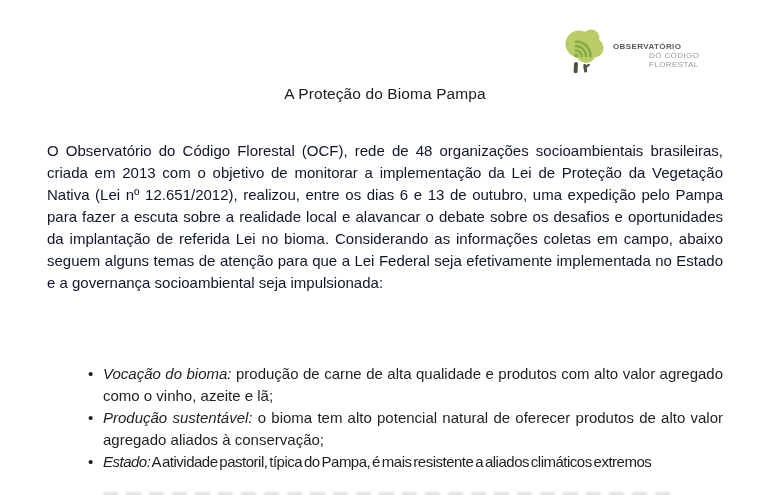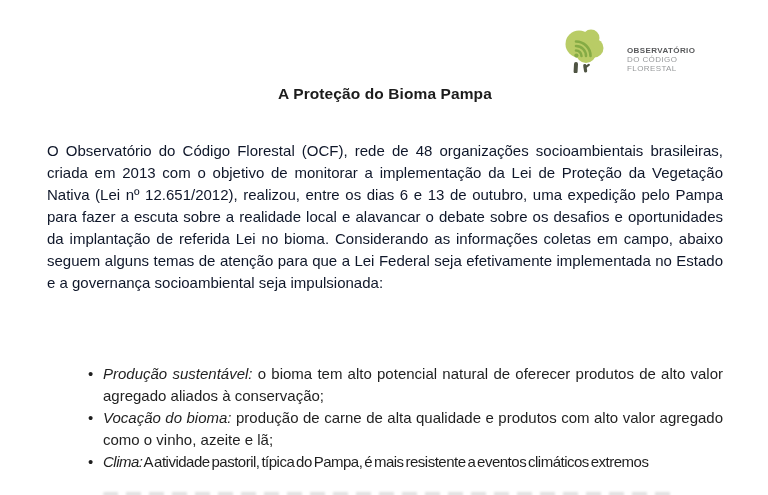--- a/index.html
+++ b/index.html
@@ -15,50 +15,51 @@
     font-family: "Liberation Sans", sans-serif;
     color: #212121;
     overflow: hidden;
   }
   
   .logo {
     position: absolute;
     top: 26px;
     left: 563px;
     display: flex;
-    align-items: flex-end;
-    gap: 19px;
+    align-items: center;
+    gap: 5px;
   }
   .logo svg { width: 45px; height: 47px; display: block; }
   .logo-text { margin-top: 11px; }
   .logo-line1 {
     font-size: 8px;
     font-weight: bold;
     color: #58595b;
     letter-spacing: 0.4px;
     line-height: 9px;
     white-space: nowrap;
   }
   .logo-line2, .logo-line3 {
     font-size: 8px;
     color: #97999b;
     letter-spacing: 0.4px;
     line-height: 9px;
     white-space: nowrap;
+    margin-left: 36px;
   }
   
   .title {
     position: absolute;
     top: 85px;
     left: 47px;
     width: 676px;
     margin: 0;
     text-align: center;
     font-size: 15.5px;
-    font-weight: bold;
+    font-weight: normal;
     color: #1c1c1c;
     letter-spacing: 0.1px;
   }
   
   .body-par {
     position: absolute;
     top: 140px;
     left: 47px;
     width: 676px;
     margin: 0;
@@ -154,20 +155,20 @@
       <div class="logo-line3">FLORESTAL</div>
     </div>
   </div>
 
   <h1 class="title">A Proteção do Bioma Pampa</h1>
 
   <p class="body-par">O Observatório do Código Florestal (OCF), rede de 48 organizações socioambientais brasileiras, criada em 2013 com o objetivo de monitorar a implementação da Lei de Proteção da Vegetação Nativa (Lei nº 12.651/2012), realizou, entre os dias 6 e 13 de outubro, uma expedição pelo Pampa para fazer a escuta sobre a realidade local e alavancar o debate sobre os desafios e oportunidades da implantação de referida Lei no bioma. Considerando as informações coletas em campo, abaixo seguem alguns temas de atenção para que a Lei Federal seja efetivamente implementada no Estado e a governança socioambiental seja impulsionada:</p>
 
 
   <ul class="bullets">
+    <li><span class="term">Vocação do bioma:</span><span> produção de carne de alta qualidade e produtos com alto valor agregado como o vinho, azeite e lã;</span></li>
     <li><span class="term">Produção sustentável:</span><span> o bioma tem alto potencial natural de oferecer produtos de alto valor agregado aliados à conservação;</span></li>
-    <li><span class="term">Vocação do bioma:</span><span> produção de carne de alta qualidade e produtos com alto valor agregado como o vinho, azeite e lã;</span></li>
-    <li class="tight"><span class="term">Clima:</span><span> A atividade pastoril, típica do Pampa, é mais resistente a eventos climáticos extremos</span></li>
+    <li class="tight"><span class="term">Estado:</span><span> A atividade pastoril, típica do Pampa, é mais resistente a aliados climáticos extremos</span></li>
   </ul>
 
   <div class="cutoff"></div>
 
 </div>
 
 </body></html>

